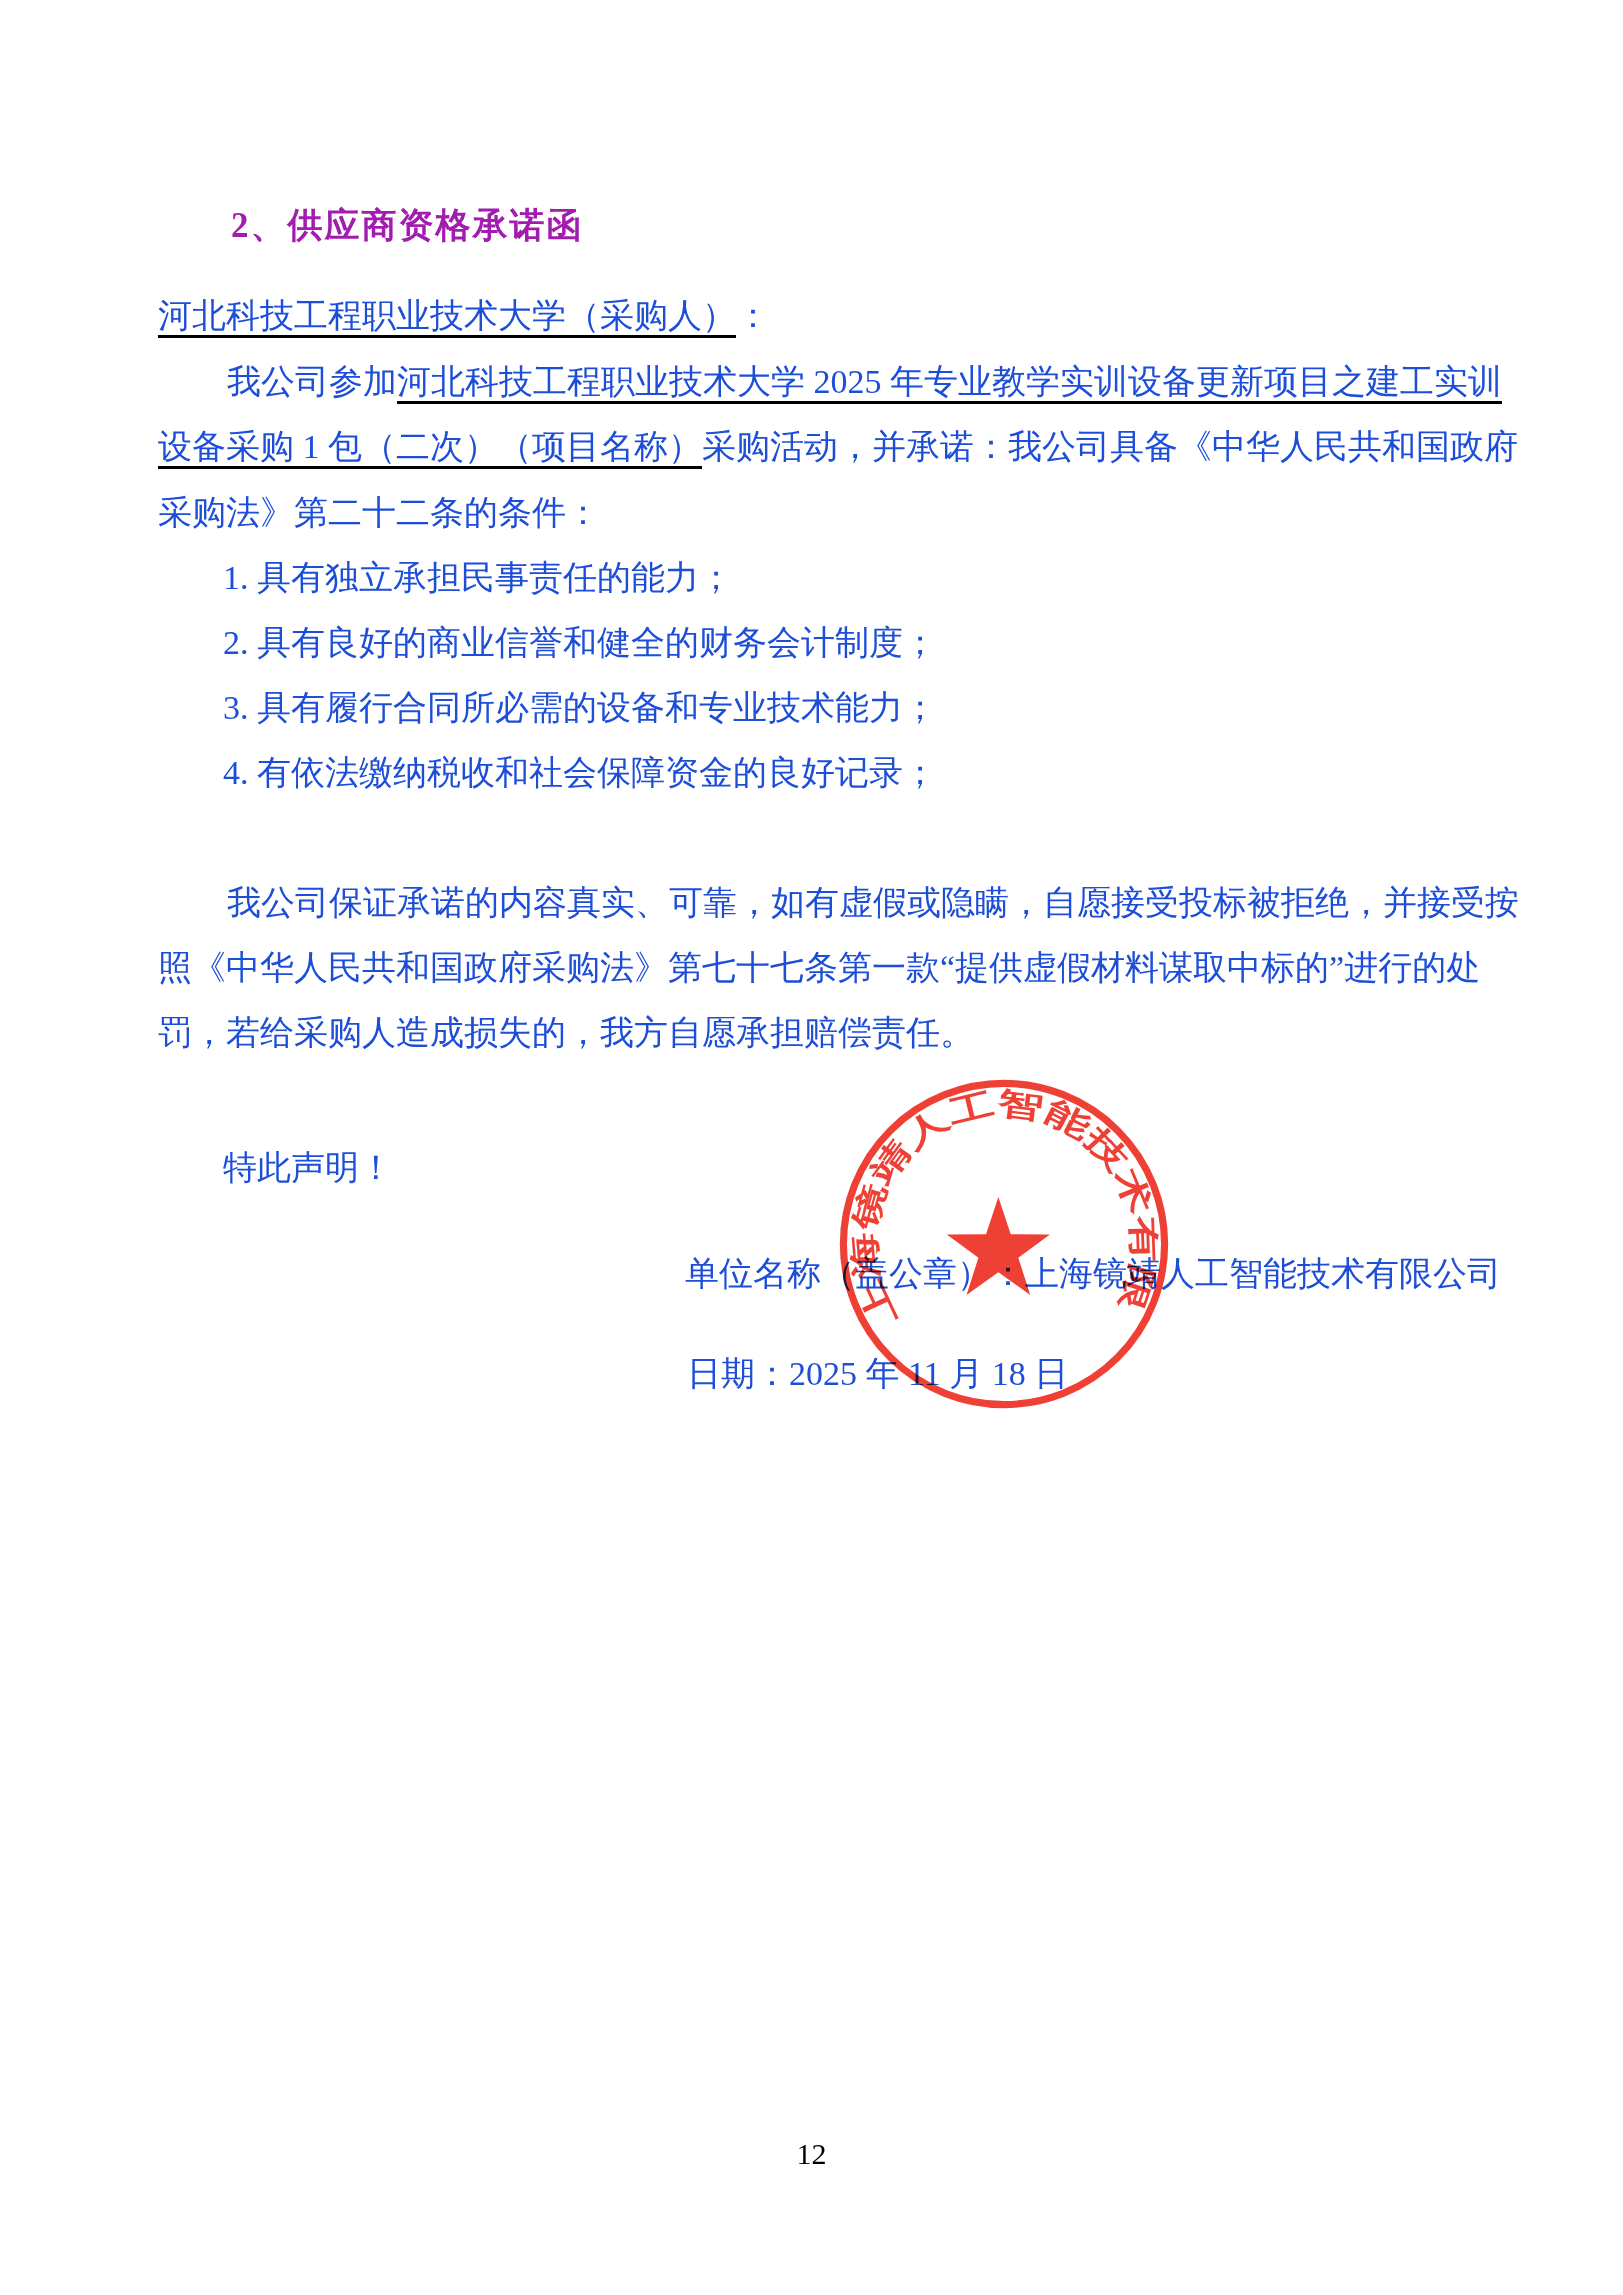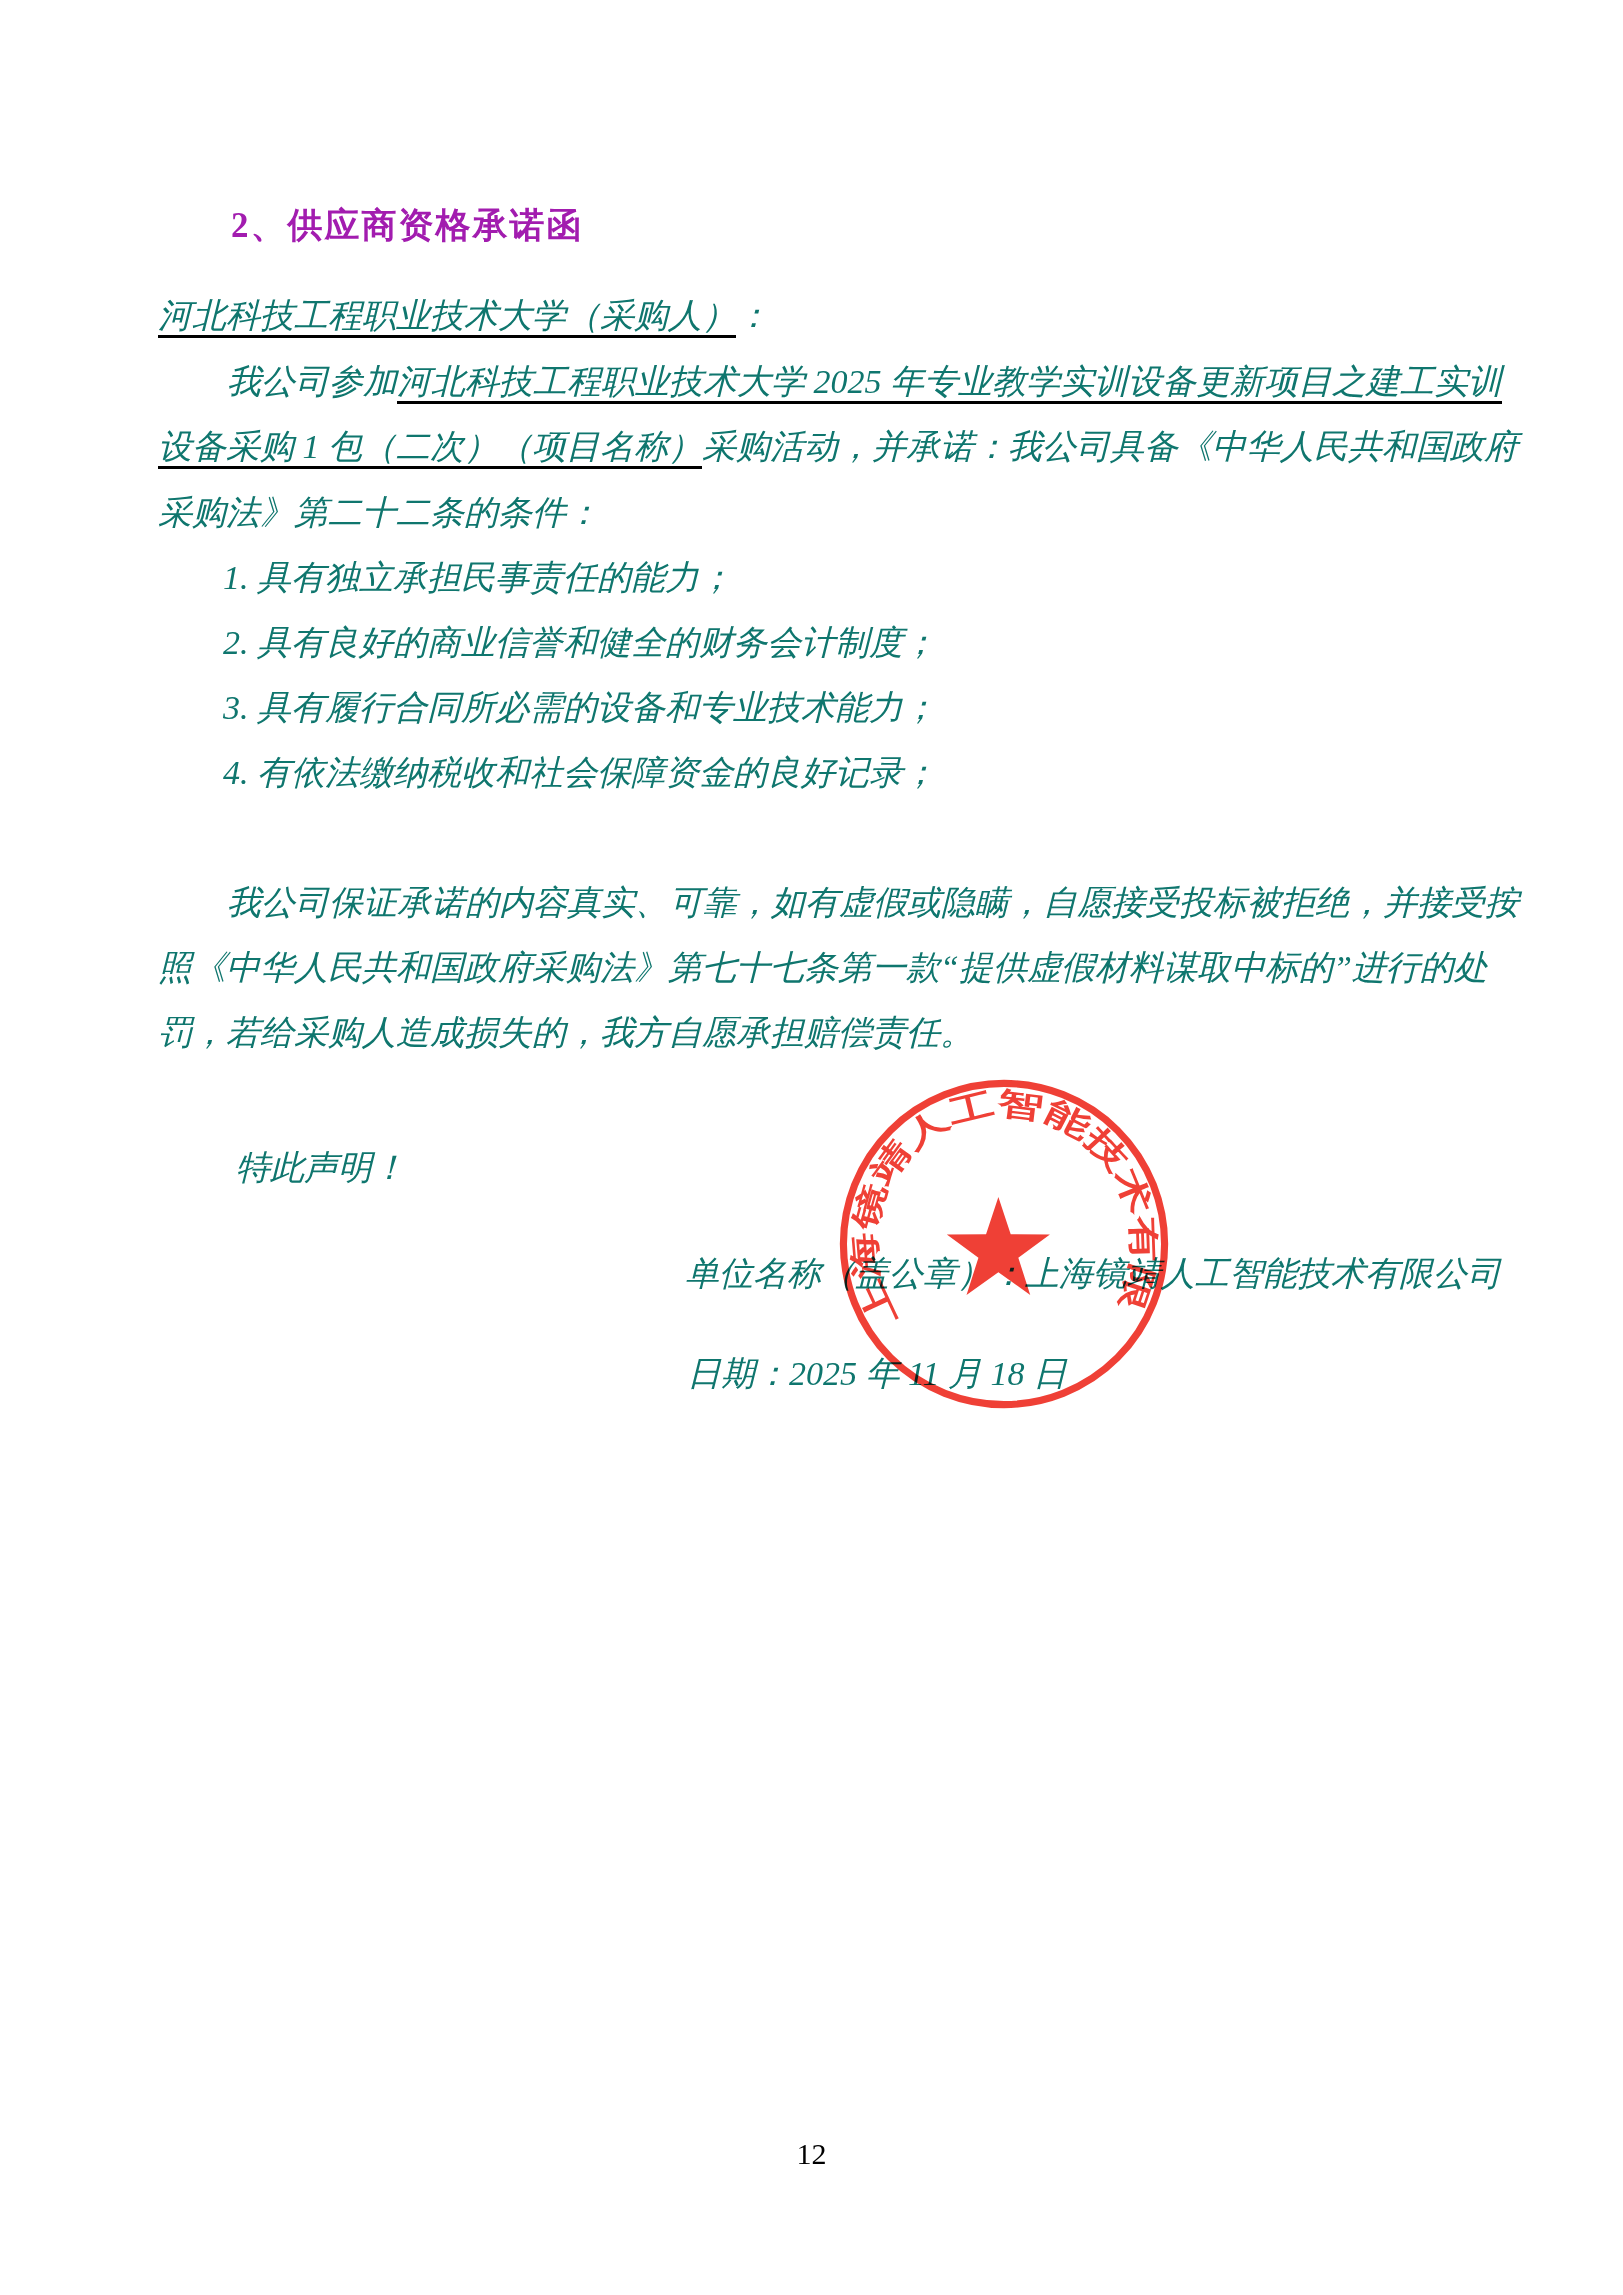--- a/index.html
+++ b/index.html
@@ -10,22 +10,21 @@
     background: #ffffff;
     font-family: "Liberation Serif", "DejaVu Serif", serif;
     color: #000000;
     overflow: hidden;
   }
   .line {
     position: absolute;
     white-space: nowrap;
     font-size: 34px;
     line-height: 1.18;
-    color: #0f766e;
-    font-style: italic;
+    color: #1d4ed8;
   }
   .title-line {
     position: absolute;
     white-space: nowrap;
     font-size: 35px;
     font-weight: 700;
     letter-spacing: 2px;
     color: #a21caf;
   }
   .u {
@@ -77,21 +76,21 @@
 
   <div class="line" style="left:223px; top:558px;">1. 具有独立承担民事责任的能力；</div>
   <div class="line" style="left:223px; top:623px;">2. 具有良好的商业信誉和健全的财务会计制度；</div>
   <div class="line" style="left:223px; top:688px;">3. 具有履行合同所必需的设备和专业技术能力；</div>
   <div class="line" style="left:223px; top:753px;">4. 有依法缴纳税收和社会保障资金的良好记录；</div>
 
   <div class="line" style="left:227px; top:883px;">我公司保证承诺的内容真实、可靠，如有虚假或隐瞒，自愿接受投标被拒绝，并接受按</div>
   <div class="line" style="left:158px; top:948px;">照《中华人民共和国政府采购法》第七十七条第一款“提供虚假材料谋取中标的”进行的处</div>
   <div class="line" style="left:158px; top:1013px;">罚，若给采购人造成损失的，我方自愿承担赔偿责任。</div>
 
-  <div class="line" style="left:223px; top:1148px;margin-left:13px;">特此声明！</div>
+  <div class="line" style="left:223px; top:1148px;">特此声明！</div>
 
   <div class="line" style="left:685px; top:1254px;">
     <span>单位名称（盖公章）：</span><span>上海镜靖人工智能技术有限公司</span>
   </div>
   <div class="line" style="left:687px; top:1354px;">
     <span>日期：</span><span>2025 年 11 月 18 日</span>
   </div>
 
   <svg class="seal" viewBox="0 0 700 700" xmlns="http://www.w3.org/2000/svg">
     <defs>

